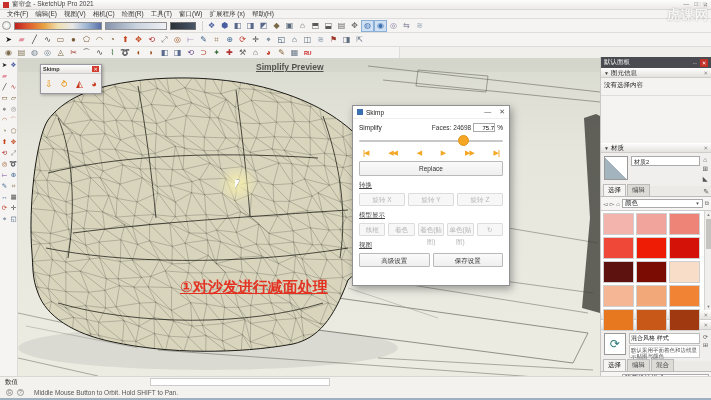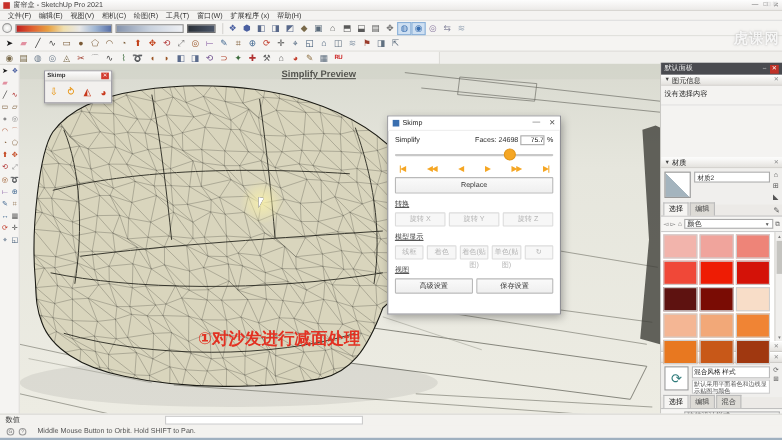--- a/index.html
+++ b/index.html
@@ -31,21 +31,21 @@
   .grad3 { width:26px; height:8px; border:1px solid #707070; background:linear-gradient(90deg,#2a3038,#4a5568); }
 
   
   #lefttools { position:absolute; left:0; top:59px; width:18px; height:318px; background:#f5f4f2; border-right:1px solid #dcdbd7; display:grid; grid-template-columns:9px 9px; align-content:start; }
   #lefttools .ticon { width:9px; height:11px; font-size:6.5px; }
 
   
   #viewport { position:absolute; left:18px; top:58px; width:582px; height:318px; background:linear-gradient(#d9dad0 0%,#e6e6dd 30%,#edece3 100%); overflow:hidden; }
   #scene { position:absolute; left:0; top:0; }
   .preview-label { position:absolute; left:238px; top:4px; font-size:8.5px; font-weight:bold; color:#3c3c38; opacity:.85;text-decoration:underline; }
-  .annotation { position:absolute; left:162px; top:241px; font-size:15px; font-weight:bold; color:#e33122; white-space:nowrap; }
+  .annotation { position:absolute; left:162px; top:220px; font-size:15px; font-weight:bold; color:#e33122; white-space:nowrap;text-decoration:underline; }
   .cursor-glow { position:absolute; left:200px; top:106px; width:40px; height:40px; border-radius:50%; background:radial-gradient(rgba(250,242,170,.85),rgba(250,242,170,0) 70%); }
   .cursor-arrow { position:absolute; left:217px; top:121px; width:0; height:0; border-left:5px solid #fff; border-bottom:9px solid transparent; border-top:1px solid transparent; filter:drop-shadow(0 0 .6px #000); }
 
   
   #skimp-tb { position:absolute; left:22px; top:6px; width:62px; height:30px; background:#f2f0ee; border:1px solid #9a98a0; box-shadow:1px 1px 3px rgba(0,0,0,.3); }
   #skimp-tb .st-head { height:9px; background:linear-gradient(#fdfdfd,#e6e4e0); display:flex; align-items:center; padding:0 2px; border-bottom:1px solid #ccc; }
   #skimp-tb .st-head .t { font-size:5.5px; font-weight:bold; color:#333; }
   #skimp-tb .st-close { margin-left:auto; width:7px; height:6px; background:#d23b2f; color:#fff; font-size:5px; line-height:6px; text-align:center; }
   #skimp-tb .st-body { display:flex; align-items:center; justify-content:space-around; height:19px; }
   #skimp-tb .st-body span { font-size:9px; }
@@ -113,21 +113,21 @@
   
   #vcbbar { position:absolute; left:0; top:376px; width:711px; height:11px; background:#f3f2ef; border-top:1px solid #d8d7d3; display:flex; align-items:center; padding:0 5px; }
   #vcbbar .lbl { font-size:6.5px; color:#333; }
   #vcbbar input { position:absolute; left:150px; width:180px; height:8px; border:1px solid #ccc; background:#fff; font-size:6px; font-family:inherit; }
   #statusbar { position:absolute; left:0; top:387px; width:711px; height:11px; background:#f3f2ef; display:flex; align-items:center; padding:0 6px; gap:4px; }
   #statusbar .sico { width:7px; height:7px; border:1px solid #999; border-radius:50%; color:#777; font-size:4.5px; line-height:6px; text-align:center; }
   #statusbar .stext { font-size:6.5px; color:#555; margin-left:6px; }
   #bottomline { position:absolute; left:0; top:398px; width:711px; height:2px; background:#9fb0c0; }
 
   
-  #watermark { position:absolute; right:2px; top:6px; z-index:50; color:rgba(255,255,255,.85); font-size:13px; font-weight:bold; text-shadow:0 0 2px rgba(120,120,120,.6); letter-spacing:1px;margin-top:20px; }
+  #watermark { position:absolute; right:2px; top:6px; z-index:50; color:rgba(255,255,255,.85); font-size:13px; font-weight:bold; text-shadow:0 0 2px rgba(120,120,120,.6); letter-spacing:1px; }
   #wm-ctl { position:absolute; right:4px; top:0; z-index:50; color:rgba(255,255,255,.8); font-size:6px; text-shadow:0 0 1px #888; }
 </style>
 </head>
 <body>
 
 <div id="app">
 
   <div class="titlebar">
     <span class="appicon"></span>
     <span class="title">窗帘盒 - SketchUp Pro 2021</span>

